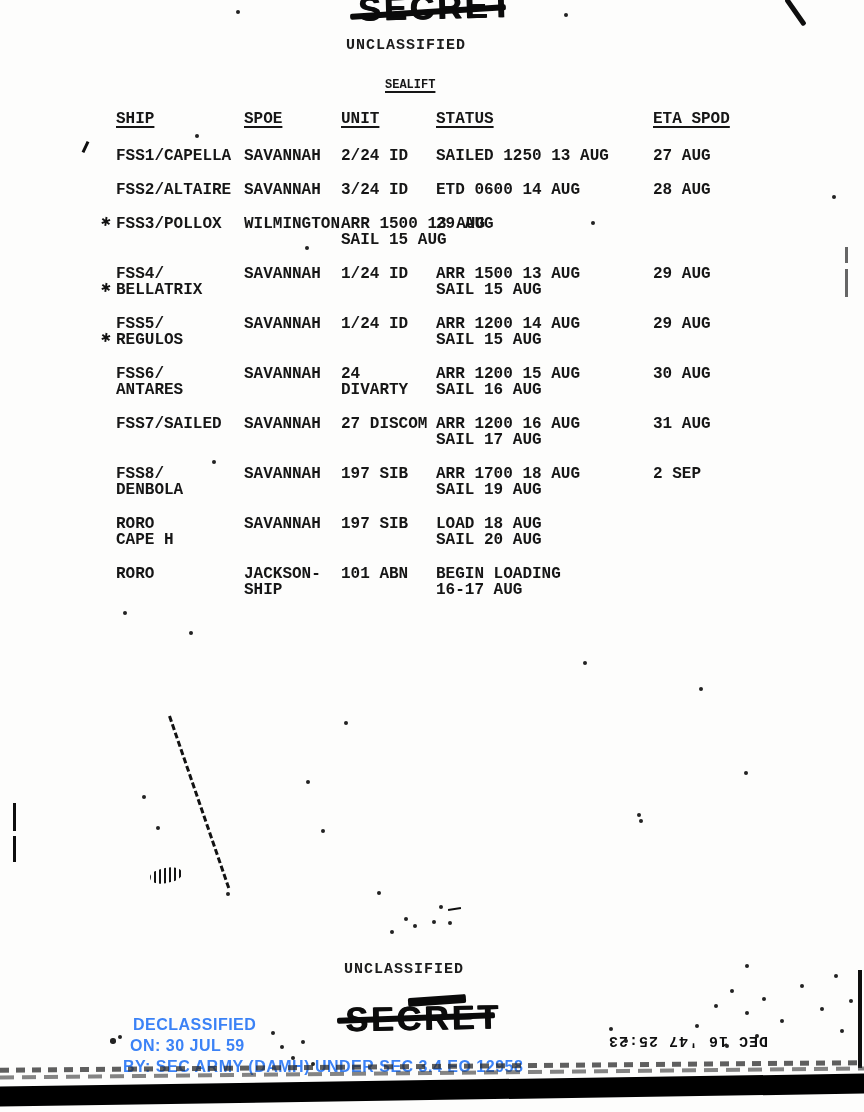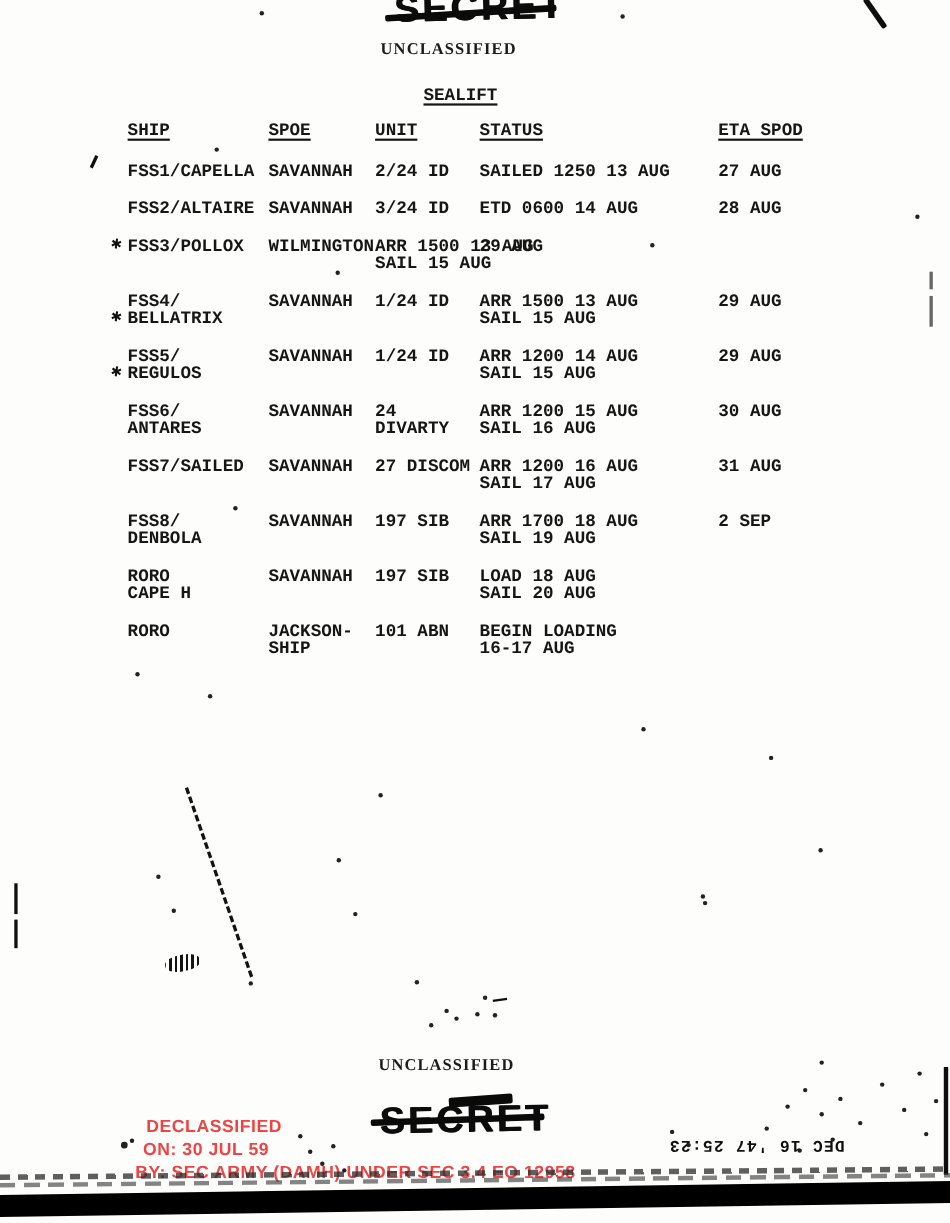--- a/index.html
+++ b/index.html
@@ -13,38 +13,38 @@
     position:absolute;font-family:"Liberation Sans",sans-serif;
     font-weight:bold;font-size:34px;letter-spacing:3px;color:#0c0c0c;
     text-shadow:1px 0 #0c0c0c;
   }
   .stamp-secret.top{left:358px;top:-12px;transform:rotate(-1.5deg);}
   .stamp-secret.bottom{left:345px;top:999px;transform:rotate(-1deg);}
   .strike-bar{position:absolute;background:#0a0a0a;border-radius:2px;}
   .strike-top{left:350px;top:9px;width:156px;height:6px;transform:rotate(-3.5deg);}
   .strike-bottom{left:337px;top:1015px;width:158px;height:6px;transform:rotate(-2deg);}
   .smudge-bottom{left:408px;top:996px;width:58px;height:9px;transform:rotate(-4deg);background:#0a0a0a;}
-  .unclass{position:absolute;font-family:Liberation Serif, serif;font-weight:bold;
+  .unclass{position:absolute;font-family:Liberation Mono, monospace;font-weight:bold;
     font-size:15px;letter-spacing:1px;color:#1c1c1c;}
   .unclass.top{left:346px;top:37px;}
   .unclass.bottom{left:344px;top:961px;}
   
-  .doc-title{position:absolute;left:385px;top:78px;font-weight:bold;font-size:16px;
+  .doc-title{position:absolute;left:385px;top:78px;font-weight:bold;font-size:12px;
     letter-spacing:0px;text-decoration:underline;text-underline-offset:3px;text-decoration-thickness:2px;}
   
   .sealift{position:absolute;left:116px;top:111px;width:680px;font-size:16px;font-weight:bold;line-height:16px;}
   .thead,.trow{display:grid;grid-template-columns:128px 97px 95px 217px 1fr;}
   .thead{margin-bottom:21px;}
   .thead span{justify-self:start;text-decoration:underline;text-underline-offset:3px;text-decoration-thickness:2px;white-space:pre;}
   .trow{margin-bottom:18px;position:relative;}
   .cell{white-space:pre;overflow:visible;}
   .hand-mark{position:absolute;left:-15px;font-size:16px;color:#111;transform:rotate(8deg);}
   
   .declass{position:absolute;left:123px;top:1014px;font-family:"Liberation Sans",sans-serif;
-    font-weight:bold;font-size:16px;letter-spacing:.5px;color:#ef4444;line-height:21px;}
+    font-weight:bold;font-size:16px;letter-spacing:.5px;color:#3b82f6;line-height:21px;}
   .declass .l1{margin-left:10px;}
   .declass .l2{margin-left:7px;}
   .inverted-ts{position:absolute;left:608px;top:1032px;width:160px;font-size:15px;font-weight:bold;
     letter-spacing:1px;transform:rotate(180deg);color:#101010;white-space:pre;}
   
   .mark{position:absolute;background:#0e0e0e;}
   .pen-tr{left:793px;top:-4px;width:5px;height:32px;transform:rotate(-35deg);border-radius:2px;}
   .tick-fss1{left:84px;top:141px;width:3px;height:12px;transform:rotate(25deg);}
   .lm1{left:13px;top:803px;width:3px;height:28px;}
   .lm2{left:13px;top:836px;width:3px;height:26px;}

